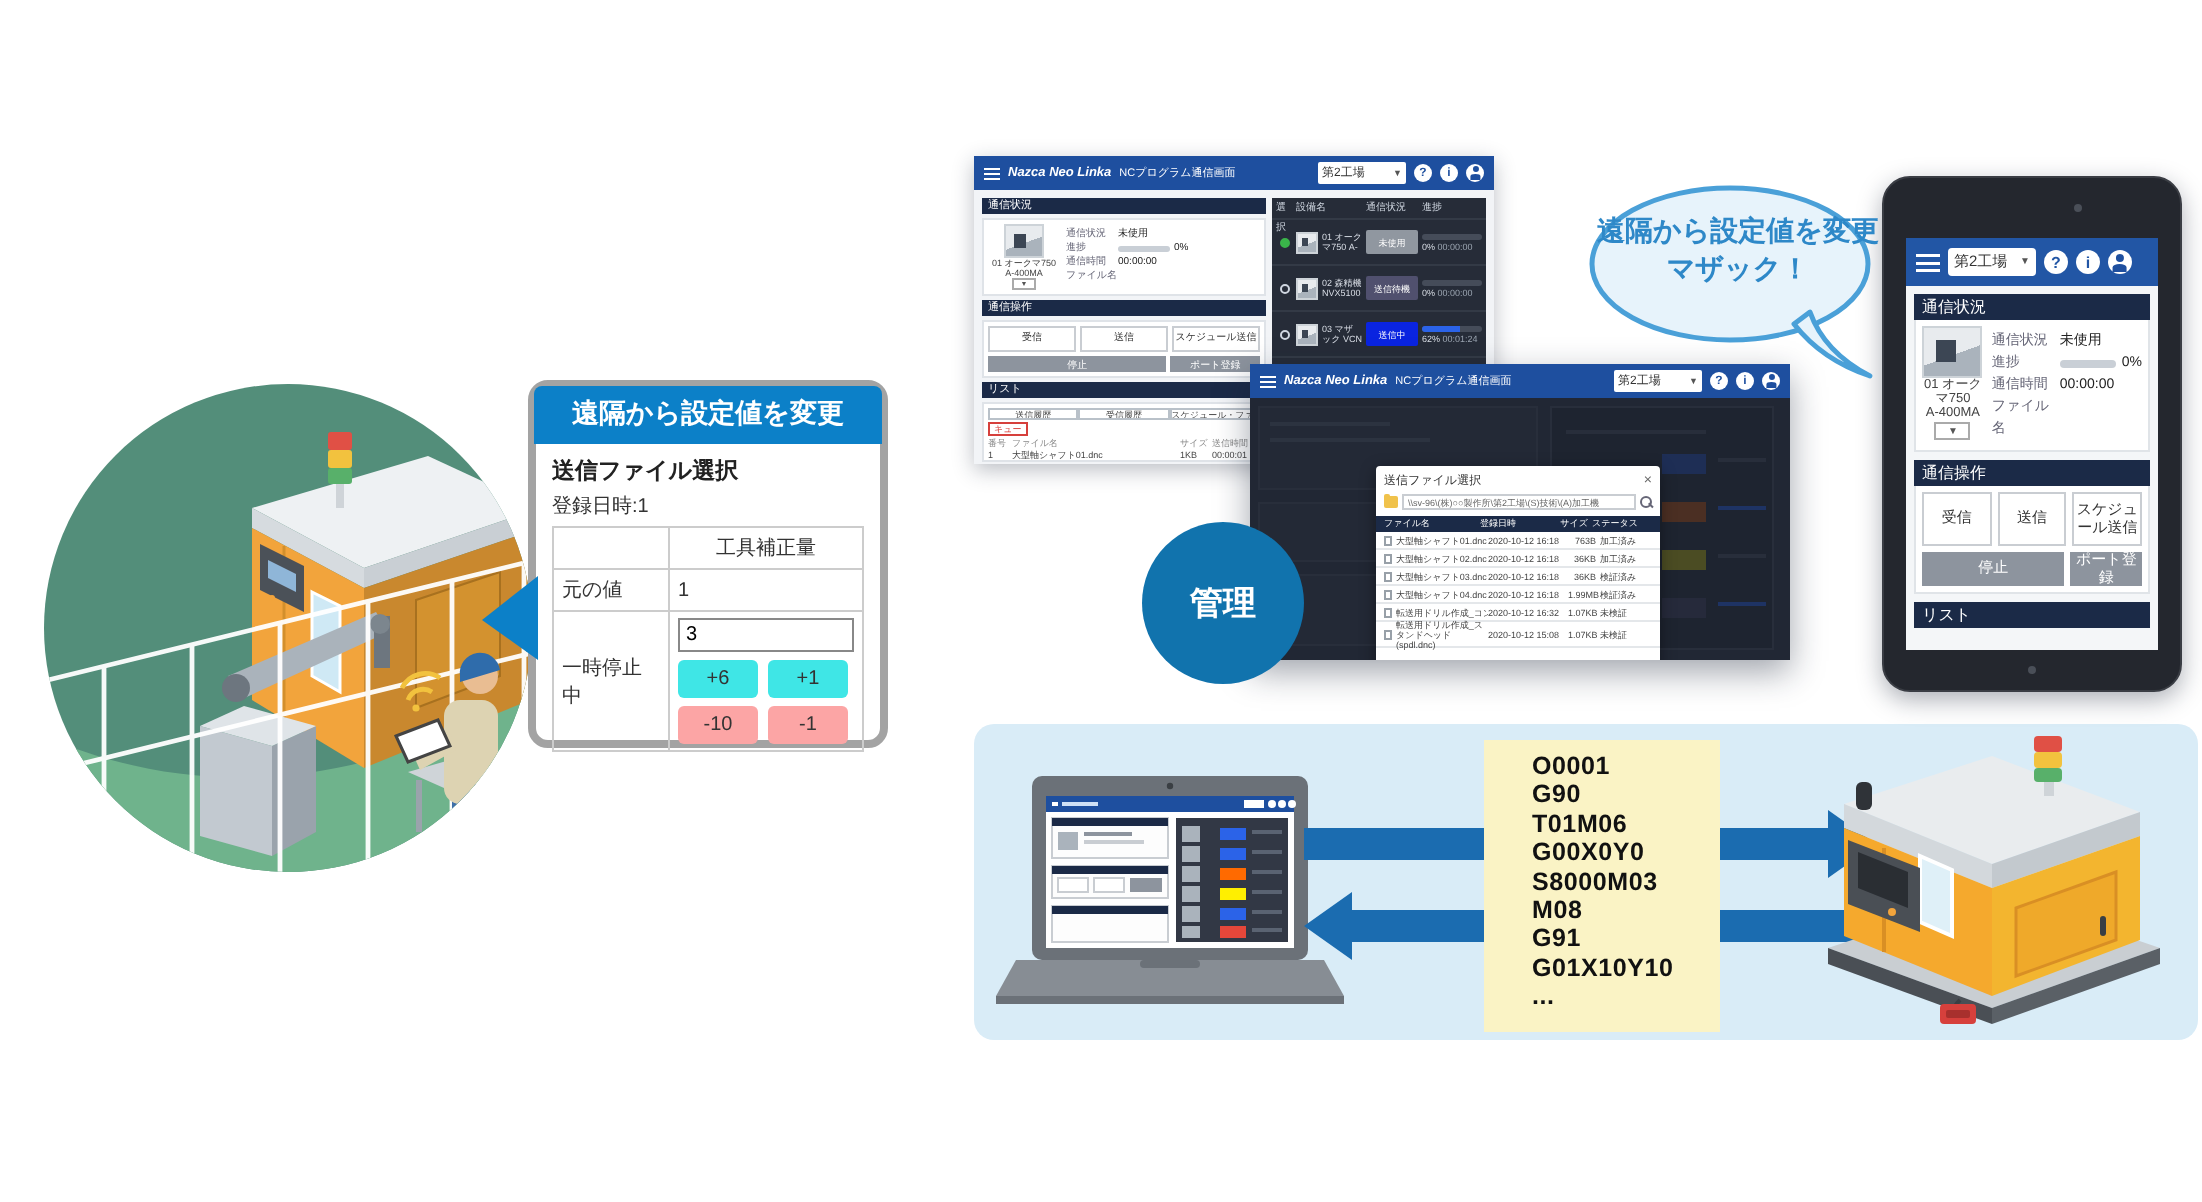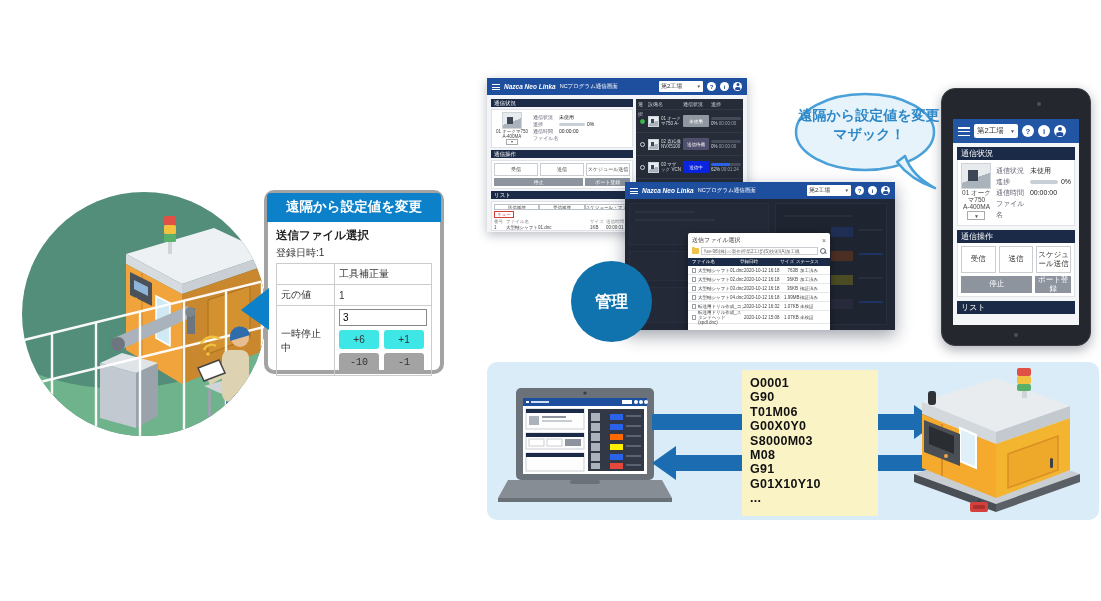--- a/index.html
+++ b/index.html
@@ -12,21 +12,21 @@
   .callout-header{background:#0c80c8;color:#fff;font-size:13.5px;font-weight:bold;text-align:center;padding:5px 0 6px;margin:-1px;border-radius:4px 4px 0 0;}
   .callout-body{padding:7px 8px 6px;}
   .co-title{font-size:11.5px;font-weight:bold;color:#222;padding-bottom:3px;}
   .co-toolno{font-size:10px;color:#333;padding-bottom:3px;}
   table.co{border-collapse:collapse;width:100%;font-size:10px;color:#333;}
   table.co td{border:1px solid #ccc;padding:3px 4px;vertical-align:middle;}
   .co-input{width:88px;height:17px;border:1px solid #888;font-size:10px;padding:1px 3px;display:block;}
   .co-btnrow{display:flex;gap:5px;margin-top:4px;}
   .co-btn{width:40px;height:19px;border:none;border-radius:3px;font-size:10px;color:#333;display:flex;align-items:center;justify-content:center;cursor:pointer;}
   .co-btn.cyan{background:#3fe6e6;}
-  .co-btn.pink{background:#a3a3a3;font-family:Liberation Mono, monospace;}
+  .co-btn.pink{background:#fca5a5;}
   .callout-tail{left:-27px;top:94px;width:28px;height:42px;}
 
   
   .win{background:#f2f4f7;box-shadow:0 3px 10px rgba(30,40,60,.3);}
   .win1{left:487px;top:78px;width:260px;height:154px;z-index:5;}
   .win2{left:625px;top:182px;width:270px;height:148px;z-index:10;box-shadow:0 6px 16px rgba(20,30,50,.4);}
   .topbar{height:17px;background:#1e4f9f;display:flex;align-items:center;padding:0 5px;gap:4px;}
   .hamb{width:8px;height:6px;background:repeating-linear-gradient(to bottom,#fff 0 1px,transparent 1px 2.5px);}
   .logo{color:#fff;font-size:6.5px;font-style:italic;font-weight:bold;white-space:nowrap;}
   .apptitle{color:#fff;font-size:5.5px;white-space:nowrap;}
@@ -133,21 +133,21 @@
   .t-row{display:flex;align-items:center;font-size:7px;line-height:11px;color:#222;}
   .t-lab{width:34px;color:#667;flex:none;}
   .t-ops{padding:3px;display:flex;flex-direction:column;gap:3px;}
   .t-r1{display:flex;gap:3px;}
   .t-btnw{flex:1;height:27px;border:1px solid #c9cdd2;background:#fff;font-size:7.5px;color:#333;display:flex;align-items:center;justify-content:center;text-align:center;line-height:8.5px;}
   .t-r2{display:flex;gap:3px;}
   .t-btng{height:17px;background:#8d949e;color:#fff;font-size:7.5px;display:flex;align-items:center;justify-content:center;text-align:center;line-height:8.5px;}
 
   
   .flow{left:487px;top:362px;width:612px;height:158px;background:#d9ecf7;border-radius:10px;z-index:1;}
-  .gcode{left:742px;top:370px;width:136px;height:146px;background:#faf3c5;z-index:3;padding:6px 8px;}
+  .gcode{left:742px;top:370px;width:118px;height:146px;background:#faf3c5;z-index:3;padding:6px 24px;}
   .gcode div{font-size:12.5px;font-weight:bold;color:#111;line-height:14.4px;letter-spacing:.3px;}
   .arrow{z-index:2;}
   .arr-bar{position:absolute;top:9px;height:16px;background:#1b6cb0;}
   .arr-head-r{position:absolute;right:0;top:0;width:0;height:0;border-top:17px solid transparent;border-bottom:17px solid transparent;border-left:24px solid #1b6cb0;}
   .arr-head-l{position:absolute;left:0;top:0;width:0;height:0;border-top:17px solid transparent;border-bottom:17px solid transparent;border-right:24px solid #1b6cb0;}
 
   .scene{left:18px;top:188px;width:252px;height:252px;z-index:2;}
 </style>
 </head>
 <body>
@@ -230,21 +230,21 @@
       <polygon points="28,0 28,42 0,22" fill="#0c80c8"></polygon>
     </svg>
     <div class="callout-header">遠隔から設定値を変更</div>
     <div class="callout-body">
       <div class="co-title">送信ファイル選択</div>
       <div class="co-toolno">登録日時:1</div>
       <table class="co">
         <tbody>
             <tr>
           <td style="width:62px;"></td>
-          <td style="">工具補正量</td>
+          <td style="text-align:center;">工具補正量</td>
         </tr>
         <tr>
           <td>元の値</td>
           <td>1</td>
         </tr>
         <tr>
           <td>一時停止中</td>
           <td>
             <input class="co-input" type="text" value="3" style="">
             <div class="co-btnrow">

